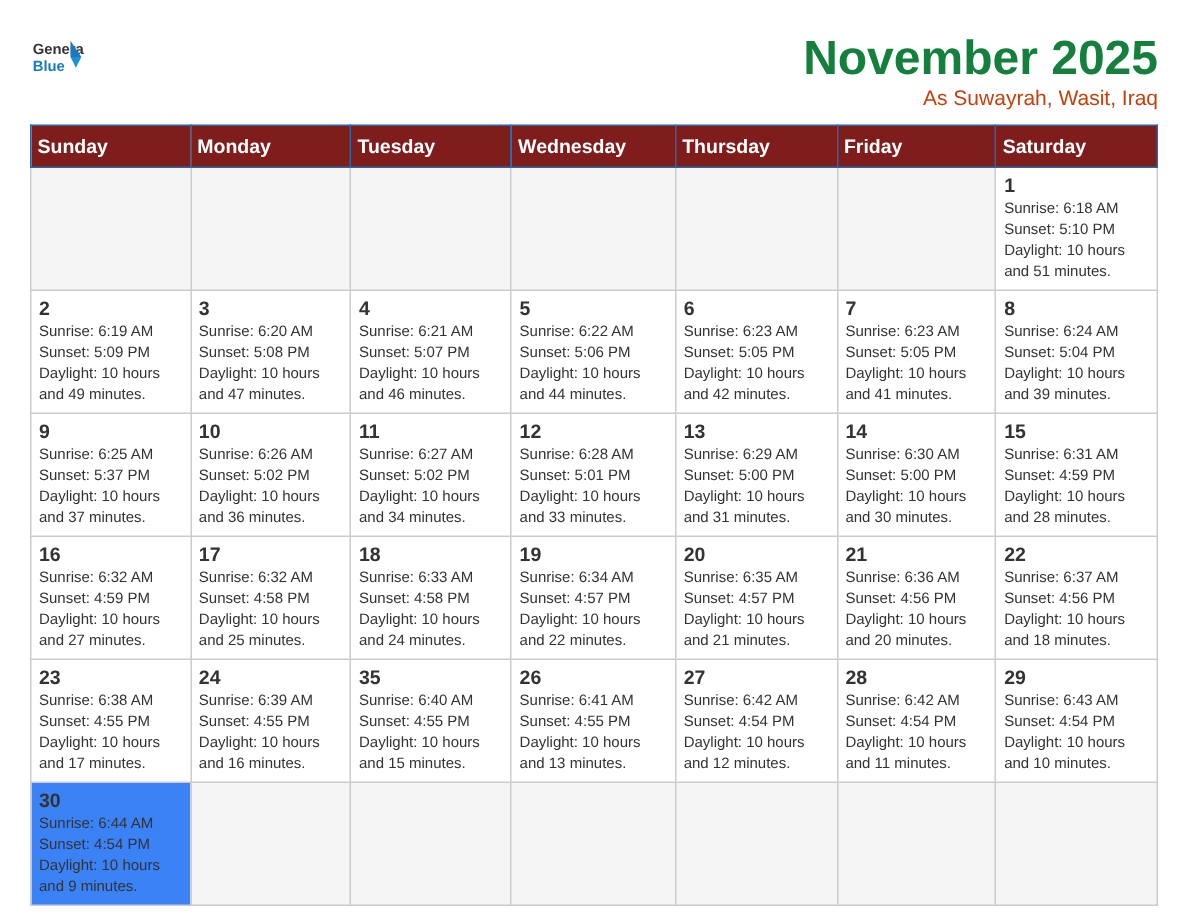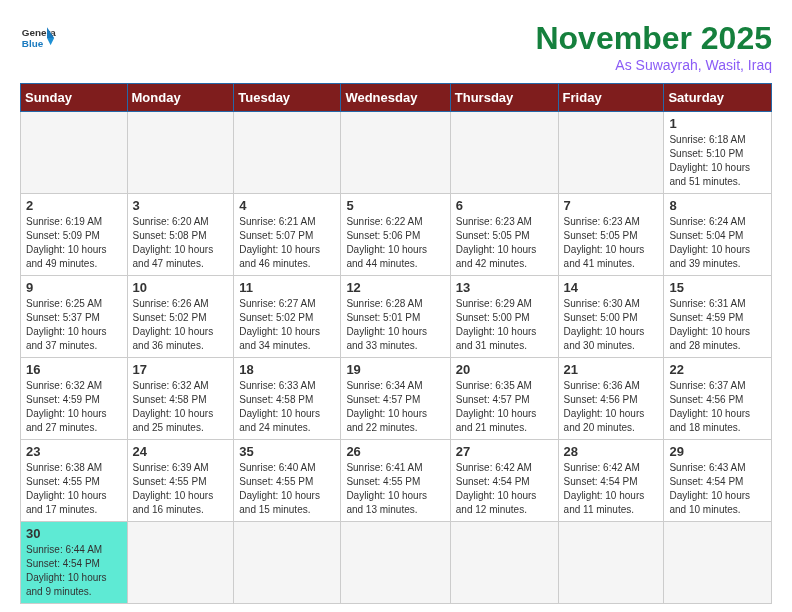--- a/index.html
+++ b/index.html
@@ -28,21 +28,21 @@
     .title-block {
       text-align: right;
     }
     .month-year {
       font-size: 32px;
       font-weight: bold;
       color: #15803d;
     }
     .location {
       font-size: 14px;
-      color: #8b5cf6;
+      color: #c2410c;
     }
     .calendar {
       width: 100%;
       border-collapse: collapse;
       border: 1px solid #ccc;
     }
     .calendar th {
       background-color: #7f1d1d;
       color: #fff;
       font-size: 13px;
@@ -73,21 +73,21 @@
     }
     .day-info {
       font-size: 10px;
       line-height: 1.4;
       color: #333;
     }
     .last-row td {
       background: #f5f5f5;
     }
     .last-row td.has-data {
-      background: #5eead4;
+      background: #3b82f6;
     }
   </style>
 </head>
 <body>
 
 <div class="header">
   <div class="logo">
     <svg class="logo-icon" viewBox="0 0 40 40">
       <text x="2" y="18" font-size="11" font-weight="bold" fill="#333">General</text>
       <text x="2" y="30" font-size="11" font-weight="bold" fill="#1a7abf">Blue</text>

